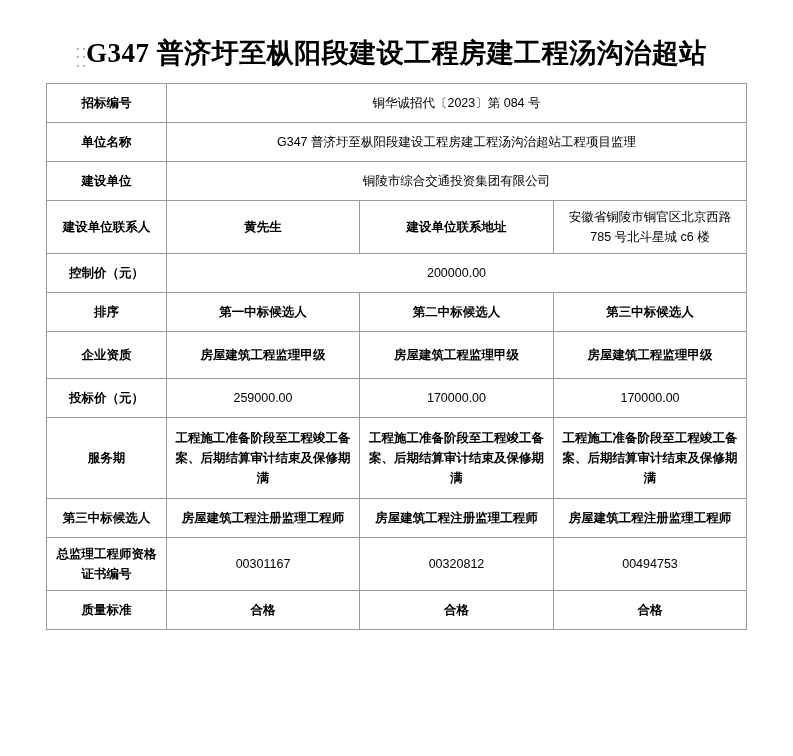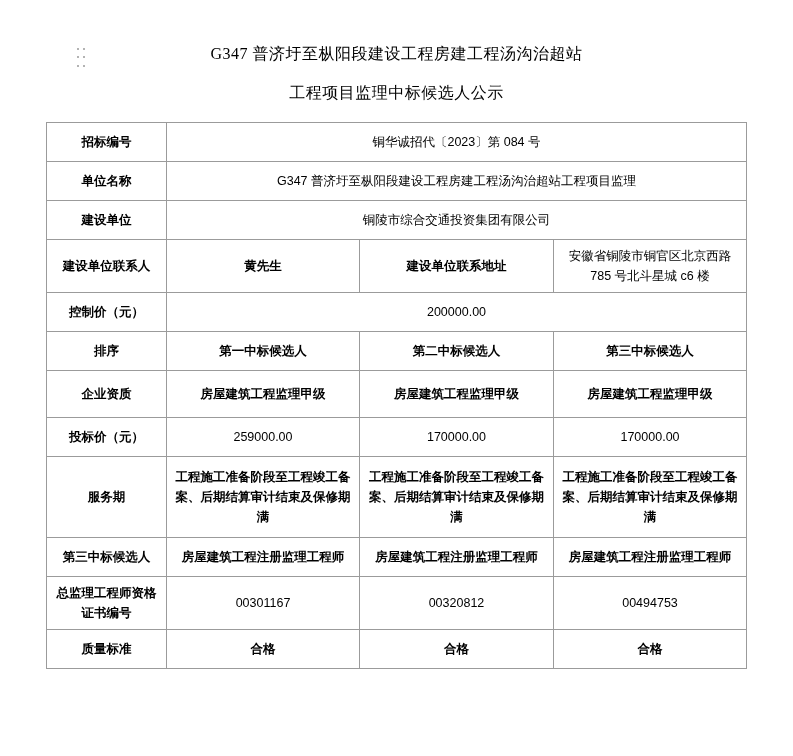--- a/index.html
+++ b/index.html
@@ -41,22 +41,22 @@
     height: 2px;
     background: #9a9a9a;
     border-radius: 50%;
   }
   .title-block {
     padding-top: 34px;
     text-align: center;
   }
   .title-line {
     font-family: "Liberation Serif", serif;
-    font-weight: normal;
-    font-size: 16px;
+    font-weight: bold;
+    font-size: 27px;
     line-height: 39px;
     letter-spacing: 0.5px;
     color: #000;
   }
   table.doc {
     border-collapse: collapse;
     margin: 10px auto 0 auto;
     width: 700px;
     table-layout: fixed;
   }
@@ -93,21 +93,20 @@
     <i></i>
       <i></i>
       <i></i>
       <i></i>
       <i></i>
       <i></i>
   </div>
 
   <div class="title-block">
     <div class="title-line">G347 普济圩至枞阳段建设工程房建工程汤沟治超站</div>
-    <div class="title-line">工程项目监理中标候选人公示</div>
   </div>
 
   <table class="doc">
     <colgroup>
       <col style="width:120px">
       <col style="width:193px">
       <col style="width:194px">
       <col style="width:193px">
     </colgroup>
     <tbody>

